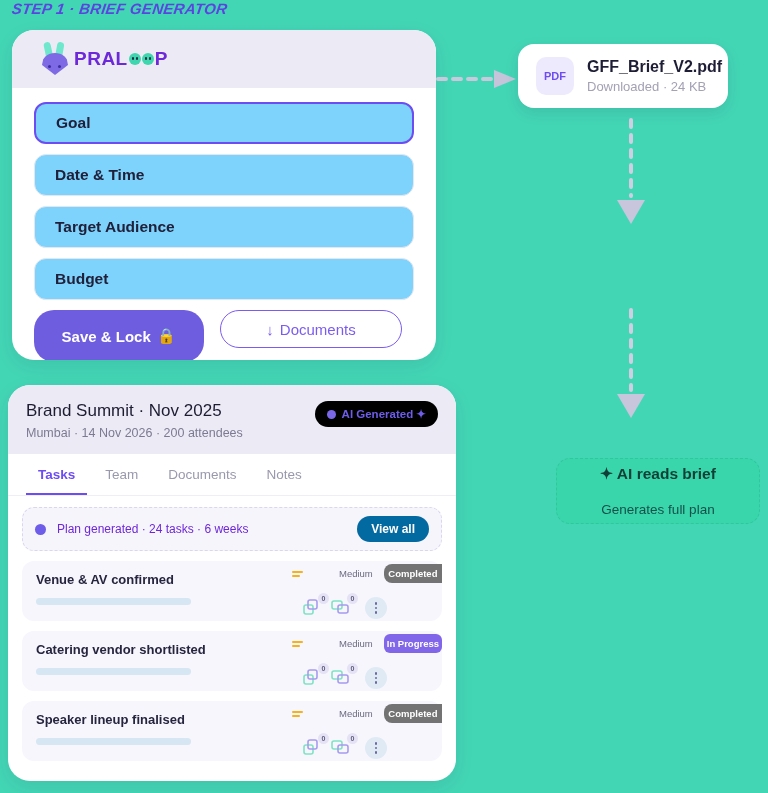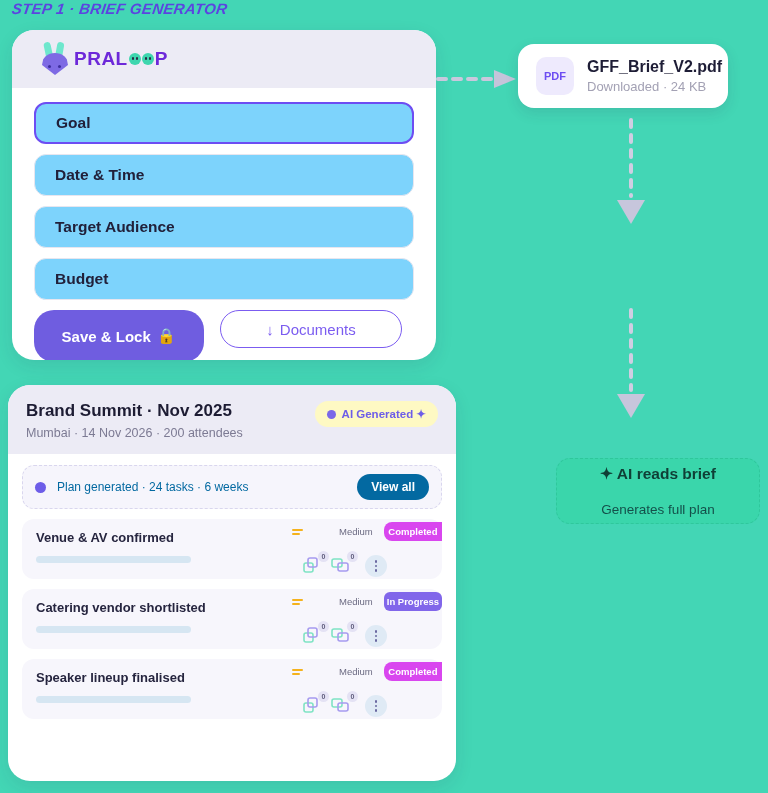--- a/index.html
+++ b/index.html
@@ -114,24 +114,24 @@
     background: #fff;
     border-radius: 22px;
     box-shadow: 0 6px 18px rgba(40,40,80,.10);
     overflow: hidden;
   }
   .plan-head {
     background: #ecebf5;
     padding: 16px 18px 14px 18px;
     display: flex; justify-content: space-between; align-items: flex-start;
   }
-  .plan-title { font-size: 17px; font-weight: bold; color: #1d1c33; }
+  .plan-title { font-size: 17px; font-weight: normal; color: #1d1c33; }
   .plan-sub { font-size: 12.5px; color: #7c7a93; margin-top: 5px; }
   .ai-badge {
-    background: #fef9c3; color: #6d5de8;
+    background: #000000; color: #6d5de8;
     border-radius: 14px; padding: 6px 12px;
     font-size: 11.5px; font-weight: bold;
     display: flex; align-items: center; gap: 6px; cursor: pointer;
   }
   .ai-dot { width: 9px; height: 9px; border-radius: 50%; background: #7a68e8; }
 
   .tabs {
     display: flex; gap: 6px; padding: 0 18px;
     border-bottom: 1.5px solid #eeeef4; background: #fff;
   }
@@ -148,21 +148,21 @@
     margin: 11px 14px 0 14px;
     border: 1.4px dashed #d9d6ee;
     border-radius: 12px;
     background: #f6f5fc;
     height: 44px;
     display: flex; align-items: center; padding: 0 12px;
   }
   .es-dot { width: 11px; height: 11px; border-radius: 50%; background: #6d5de8; margin-right: 11px; }
   .es-txt { flex: 1; }
   .es-title { font-size: 11.5px; font-weight: bold; color: #6d4df2; line-height: 1.25; }
-  .es-sub { font-size: 12px; color: #0369a1; line-height: 1.35; }
+  .es-sub { font-size: 12px; color: #6d28d9; line-height: 1.35; }
   .view-all {
     background: #0369a1; color: #fff; border: none;
     border-radius: 13px; padding: 6px 14px;
     font-size: 12px; font-weight: bold; cursor: pointer;
     font-family: "Liberation Sans", sans-serif;
   }
 
   
   .task {
     position: relative;
@@ -182,21 +182,21 @@
   .prio-row { display: flex; align-items: center; gap: 5px; justify-content: flex-start; padding-top: 3px; }
   .prio-ico { display: inline-flex; flex-direction: column; gap: 2px; }
   .prio-ico b { display:block; width: 11px; height: 2px; background: #f5b21d; border-radius: 1px; }
   .prio-ico b:last-child { width: 8px; }
   .prio-txt { font-size: 9.5px; color: #6b6a82; margin-left: 31px; }
   .status {
     margin-left: 6px; border-radius: 8px 0 0 8px;
     padding: 4px 0; width: 88px; text-align: center;
     font-size: 9.5px; font-weight: bold; color: #fff;
   }
-  .status.completed { background: #d946ef; }
+  .status.completed { background: #737373; }
   .status.inprogress { background: #8166ea; border-radius: 6px; }
 
   .act-row { display: flex; align-items: center; gap: 7px; margin-top: 14px; padding-left: 10px; }
   .ico-badge { position: relative; width: 22px; height: 20px; }
   .badge0 {
     position: absolute; top: -5px; right: -5px;
     width: 11px; height: 11px; border-radius: 50%;
     background: #e4e2f4; color: #5f5d7d;
     font-size: 7px; line-height: 11px; text-align: center; font-weight: bold;
   }
@@ -332,20 +332,34 @@
     <div>
       <div class="plan-title">Brand Summit · Nov 2025</div>
       <div class="plan-sub">Mumbai · 14 Nov 2026 · 200 attendees</div>
     </div>
     <div class="ai-badge">
       <span class="ai-dot"></span>
       <span>AI Generated ✦</span>
     </div>
   </div>
 
+  <div class="tabs">
+    <div class="tab active">
+      <span>Tasks</span>
+    </div>
+    <div class="tab">
+      <span>Team</span>
+    </div>
+    <div class="tab">
+      <span>Documents</span>
+    </div>
+    <div class="tab">
+      <span>Notes</span>
+    </div>
+  </div>
 
   <div class="event-strip">
     <span class="es-dot"></span>
     <div class="es-txt">
       <div class="es-sub">Plan generated · 24 tasks · 6 weeks</div>
     </div>
     <button class="view-all">View all</button>
   </div>
 
   <div class="task">

